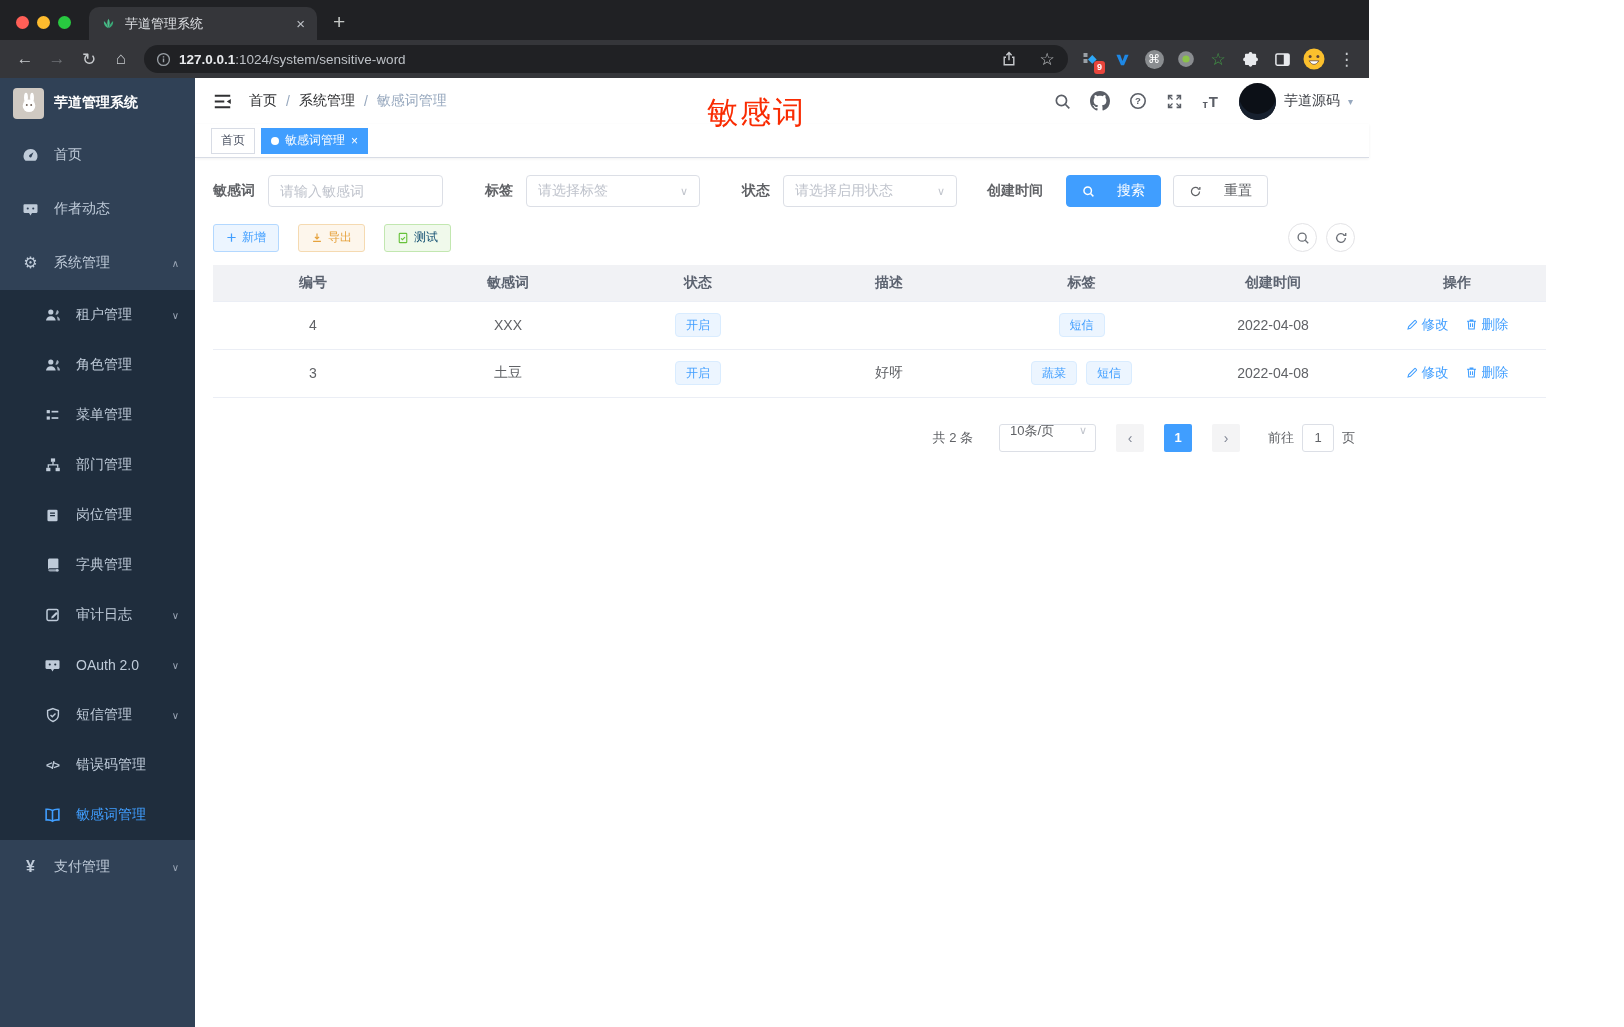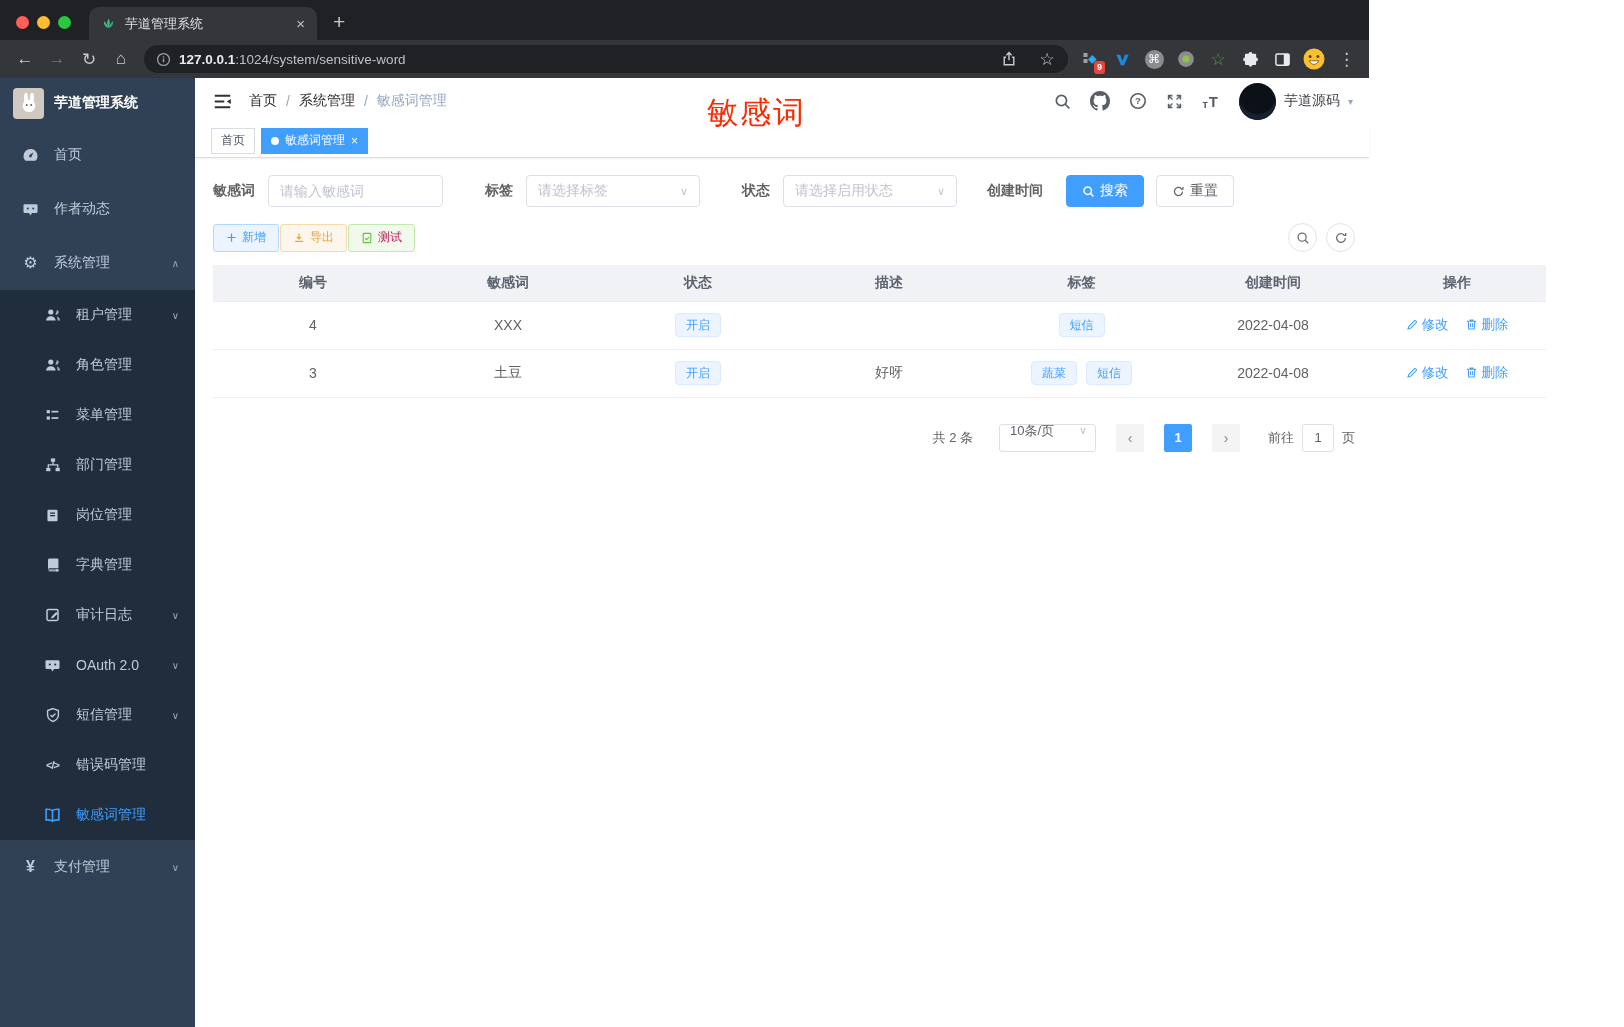--- a/index.html
+++ b/index.html
@@ -88,32 +88,32 @@
   .fctrl.inp { width:175px; }
   input.rawinp { border:none; outline:none; width:100%; font-size:14px; color:#606266;
     font-family:inherit; }
   input.rawinp::placeholder { color:#bfc3cc; }
   .fctrl.sel { width:174px; justify-content:space-between; }
   .selchev { color:#c0c4cc; font-size:11px; }
   .fgap { width:42px; flex:none; }
   .daterange { width:230px; gap:8px; }
   .daterange .ph { flex:1; }
   .daterange .dsep { color:#bfc3cc; }
-  .btn { height:32px; border-radius:4px; display:inline-flex; align-items:center; gap:5px;
+  .btn { height:32px; border-radius:4px; display:inline-flex; align-items:center; gap:22px;
     padding:0 15px; font-size:14px; border:1px solid #dcdfe6; background:#fff; color:#606266; }
   .btn.primary { background:#409eff; border-color:#409eff; color:#fff; }
   .searchbtn { margin-left:10px; } .resetbtn { margin-left:12px; }
 
   
   .actions { margin-top:16px; display:flex; align-items:center; }
   .mini { height:28px; border-radius:3px; display:inline-flex; align-items:center; gap:5px;
-    padding:0 12px; font-size:12px; margin-right:1px; }
+    padding:0 12px; font-size:12px; margin-right:19px; }
   .mini.blue { color:#409eff; background:#ecf5ff; border:1px solid #b3d8ff; }
   .mini.yellow { color:#e6a23c; background:#fdf6ec; border:1px solid #f5dab1; }
-  .mini.green { color:#be185d; background:#f0f9eb; border:1px solid #c2e7b0; }
+  .mini.green { color:#0c4a6e; background:#f0f9eb; border:1px solid #c2e7b0; }
   .act-sp { flex:1; }
   .circbtn { width:29px; height:29px; border-radius:50%; border:1px solid #e3e3e6; background:#fff;
     color:#6b6f76; display:flex; align-items:center; justify-content:center; margin-left:9px; }
 
   
   .tablewrap { margin-top:13px; width:1333px; }
   table.grid { border-collapse:collapse; width:1333px; table-layout:fixed; }
   table.grid th { height:36px; background:#f1f2f5; color:#5c6370; font-size:14px; font-weight:600;
     text-align:center; }
   table.grid td { height:48px; border-bottom:1px solid #ebeef5; color:#606266; font-size:14px;

